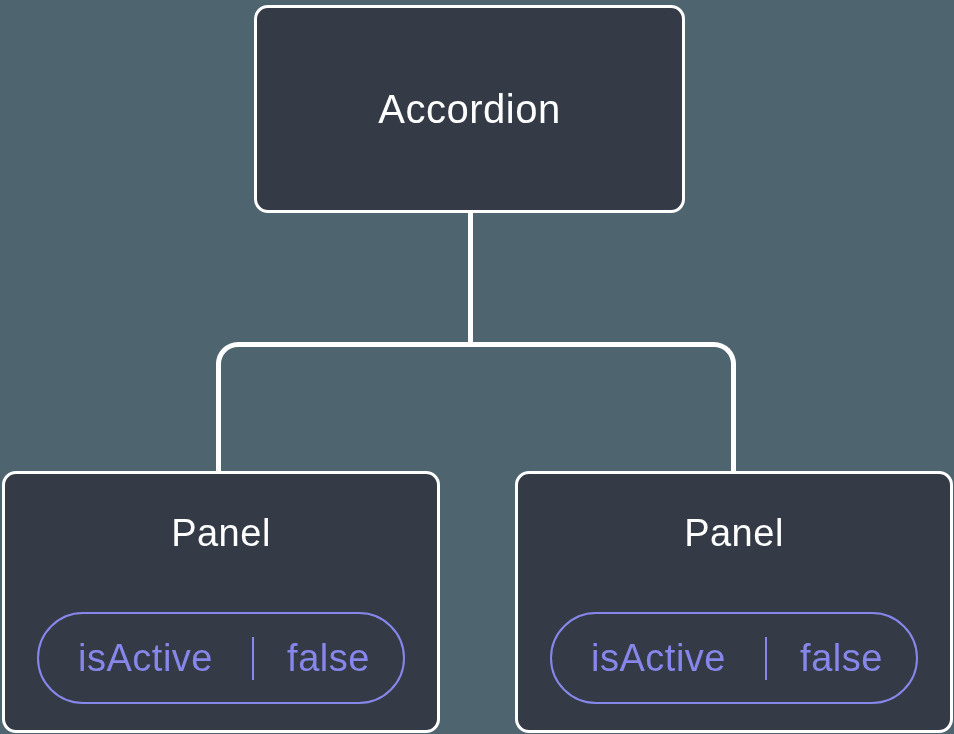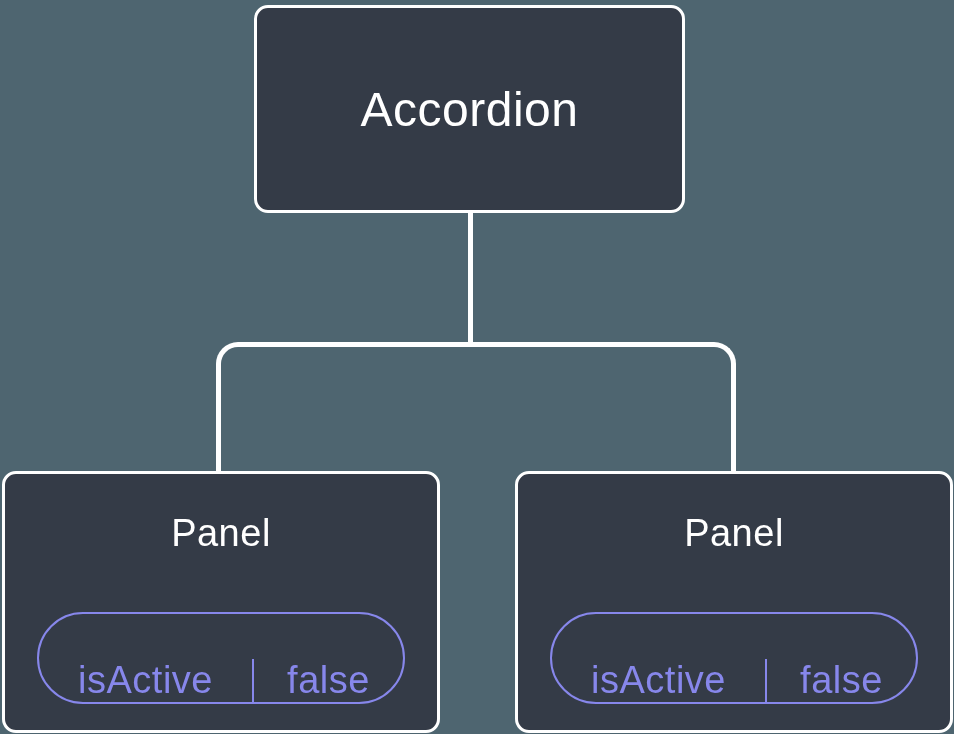--- a/index.html
+++ b/index.html
@@ -26,21 +26,21 @@
     left: 254px;
     top: 5px;
     width: 431px;
     height: 208px;
     display: flex;
     align-items: center;
     justify-content: center;
   }
   .node-label {
     color: var(--label-text, #FFFFFF);
-    font-size: 48px;
+    font-size: 40px;
     letter-spacing: 0.5px;
     white-space: nowrap;
   }
   .node-panel {
     top: 471px;
     width: 438px;
     height: 262px;
     display: flex;
     flex-direction: column;
     align-items: center;
@@ -53,21 +53,21 @@
     font-size: 38px;
   }
   .state-pill {
     box-sizing: border-box;
     margin-top: 33px;
     width: 368px;
     height: 92px;
     border: 2px solid var(--state-accent, #8787EB);
     border-radius: 52px;
     display: flex;
-    align-items: flex-end;
+    align-items: center;
     overflow: hidden;
   }
   .pill-cell {
     display: flex;
     align-items: center;
     justify-content: center;
     color: var(--state-accent, #8787EB);
     font-size: 38px;
     letter-spacing: 0.5px;
   }

